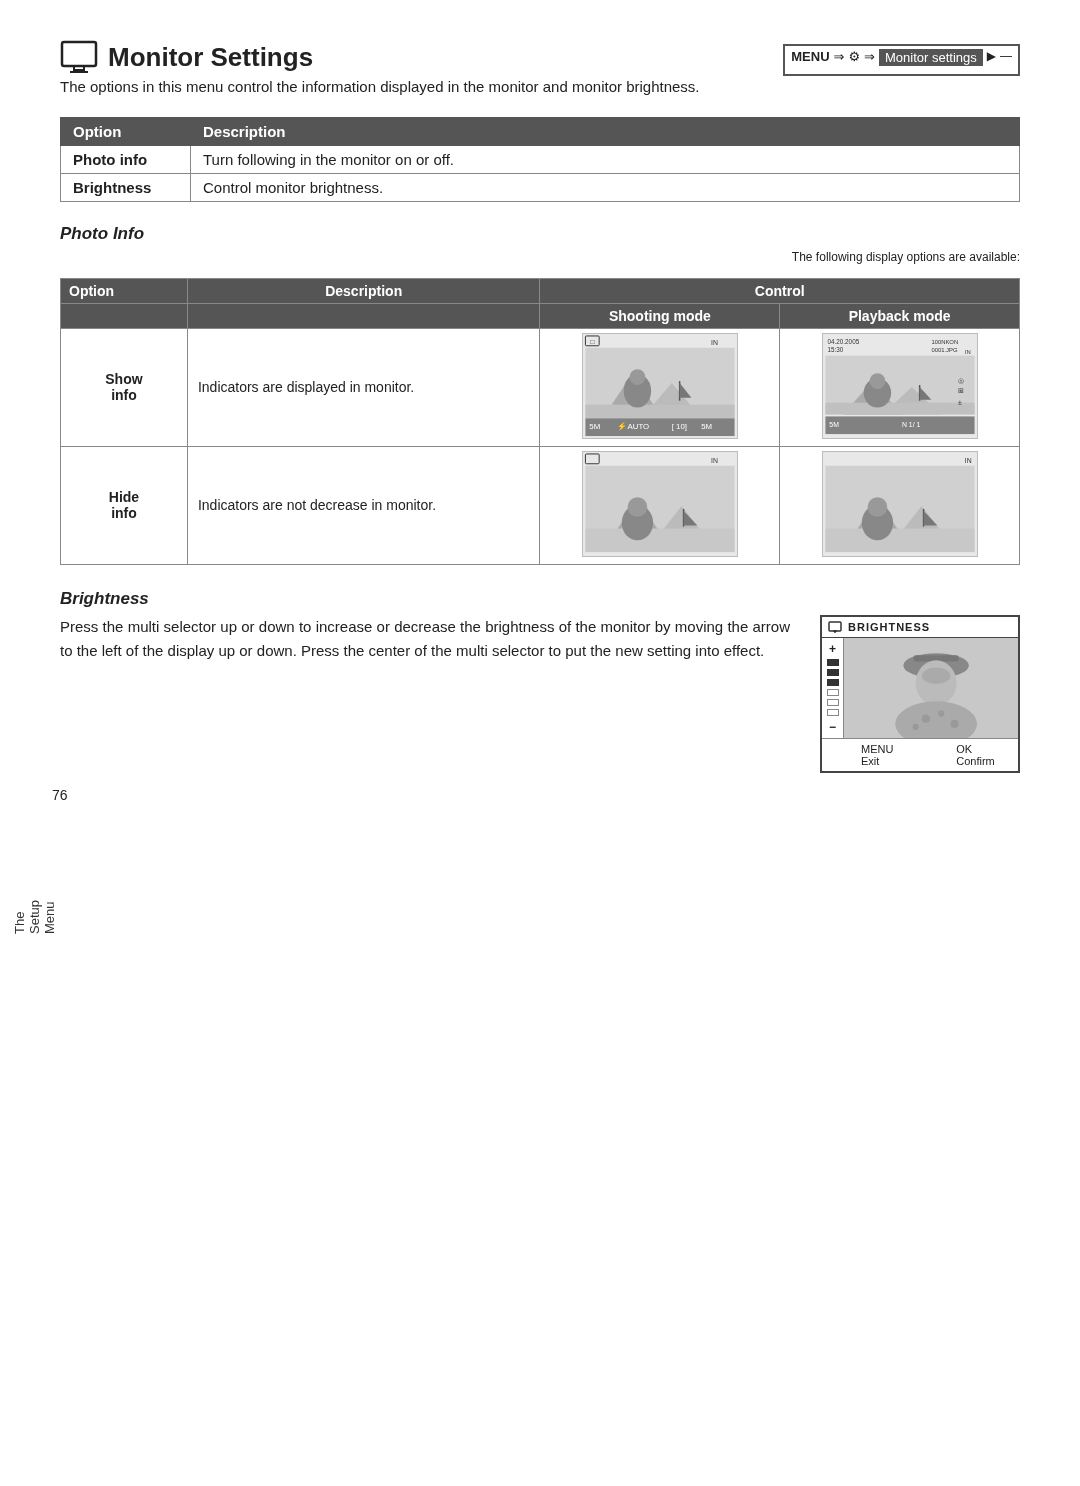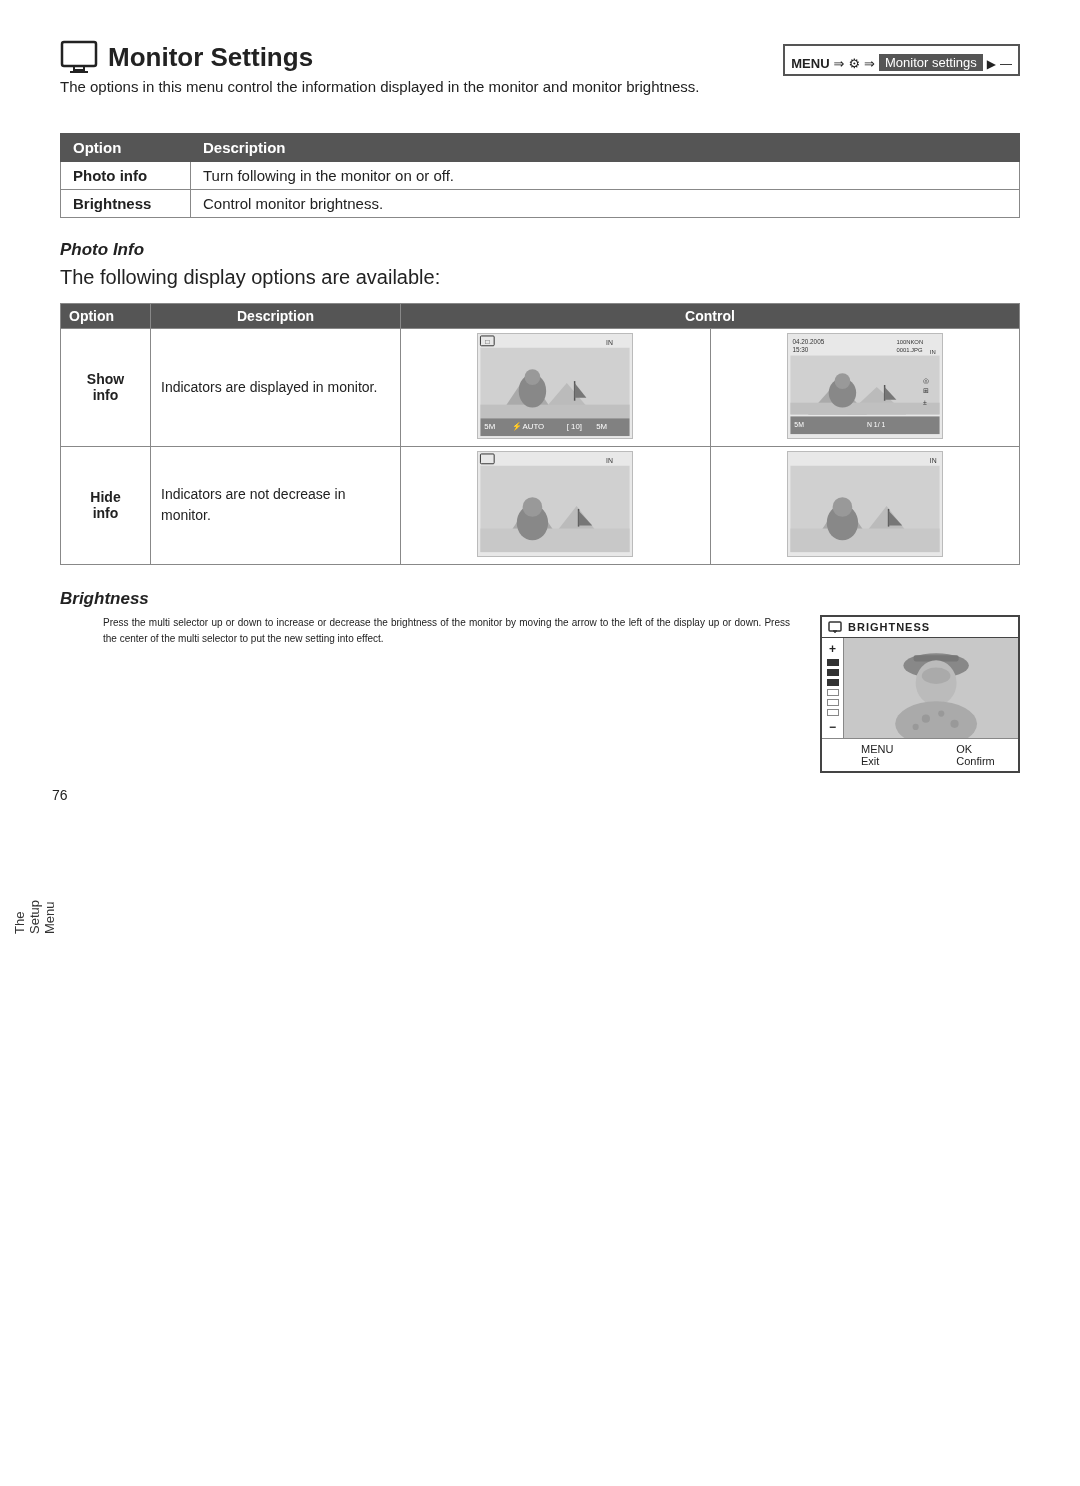--- a/index.html
+++ b/index.html
@@ -27,42 +27,42 @@
       display: flex;
       align-items: center;
       gap: 10px;
     }
     h1.title {
       font-size: 26px;
       font-weight: bold;
     }
     .breadcrumb-bar {
       display: flex;
-      align-items: flex-end;
+      align-items: flex-start;
       border: 2px solid #555;
       padding: 3px 6px;
       font-size: 13px;
       gap: 4px;
       height: 32px;
       margin-top: 4px;
     }
     .breadcrumb-bar .menu-label {
       font-weight: bold;
       font-size: 13px;
     }
     .breadcrumb-highlight {
       background: #555;
       color: #fff;
       padding: 1px 6px;
       font-size: 13px;
     }
     .intro-text {
       font-size: 15px;
       line-height: 1.5;
-      margin-bottom: 34px;
+      margin-bottom: 18px;
     }
     
     .simple-table {
       width: 100%;
       border-collapse: collapse;
       margin-bottom: 22px;
     }
     .simple-table th {
       background: #555;
       color: #fff;
@@ -81,22 +81,23 @@
       white-space: nowrap;
     }
     
     .section-heading {
       font-style: italic;
       font-weight: bold;
       font-size: 17px;
       margin-bottom: 6px;
     }
     .section-intro {
-      font-size: 20px;
+      font-size: 12px;
       margin-bottom: 14px;
+      text-align: right;
     }
     
     .complex-table {
       width: 100%;
       border-collapse: collapse;
       margin-bottom: 24px;
     }
     .complex-table th, .complex-table td {
       border: 1px solid #888;
       font-size: 14px;
@@ -154,24 +155,23 @@
       vertical-align: middle;
     }
     
     .brightness-section {
       display: flex;
       gap: 30px;
       align-items: flex-start;
     }
     .brightness-text {
       flex: 1;
-      font-size: 10px;
+      font-size: 15px;
       line-height: 1.6;
       text-align: justify;
-      margin-left: 43px;
     }
     .brightness-panel {
       width: 200px;
       flex-shrink: 0;
     }
     .brightness-box {
       border: 2px solid #444;
       background: #fff;
     }
     .brightness-title-bar {
@@ -301,20 +301,26 @@
   <div>
     <p class="section-heading">Photo Info</p>
     <p class="section-intro">The following display options are available:</p>
 
     <table class="complex-table">
       <thead>
         <tr class="header-row">
           <th class="col-option" style="width:90px;">Option</th>
           <th class="col-desc" style="width:250px;">Description</th>
           <th class="display-header" colspan="2">Control</th>
+        </tr>
+        <tr class="header-row">
+          <th class="col-option"></th>
+          <th class="col-desc"></th>
+          <th class="col-shooting" style="width:170px;">Shooting mode</th>
+          <th class="col-playback" style="width:170px;">Playback mode</th>
         </tr>
       </thead>
       <tbody>
 
         <tr>
           <td class="row-option">
             <strong>Show<br>info</strong>
           </td>
           <td class="row-desc">Indicators are displayed in monitor.</td>
           <td class="row-img">

